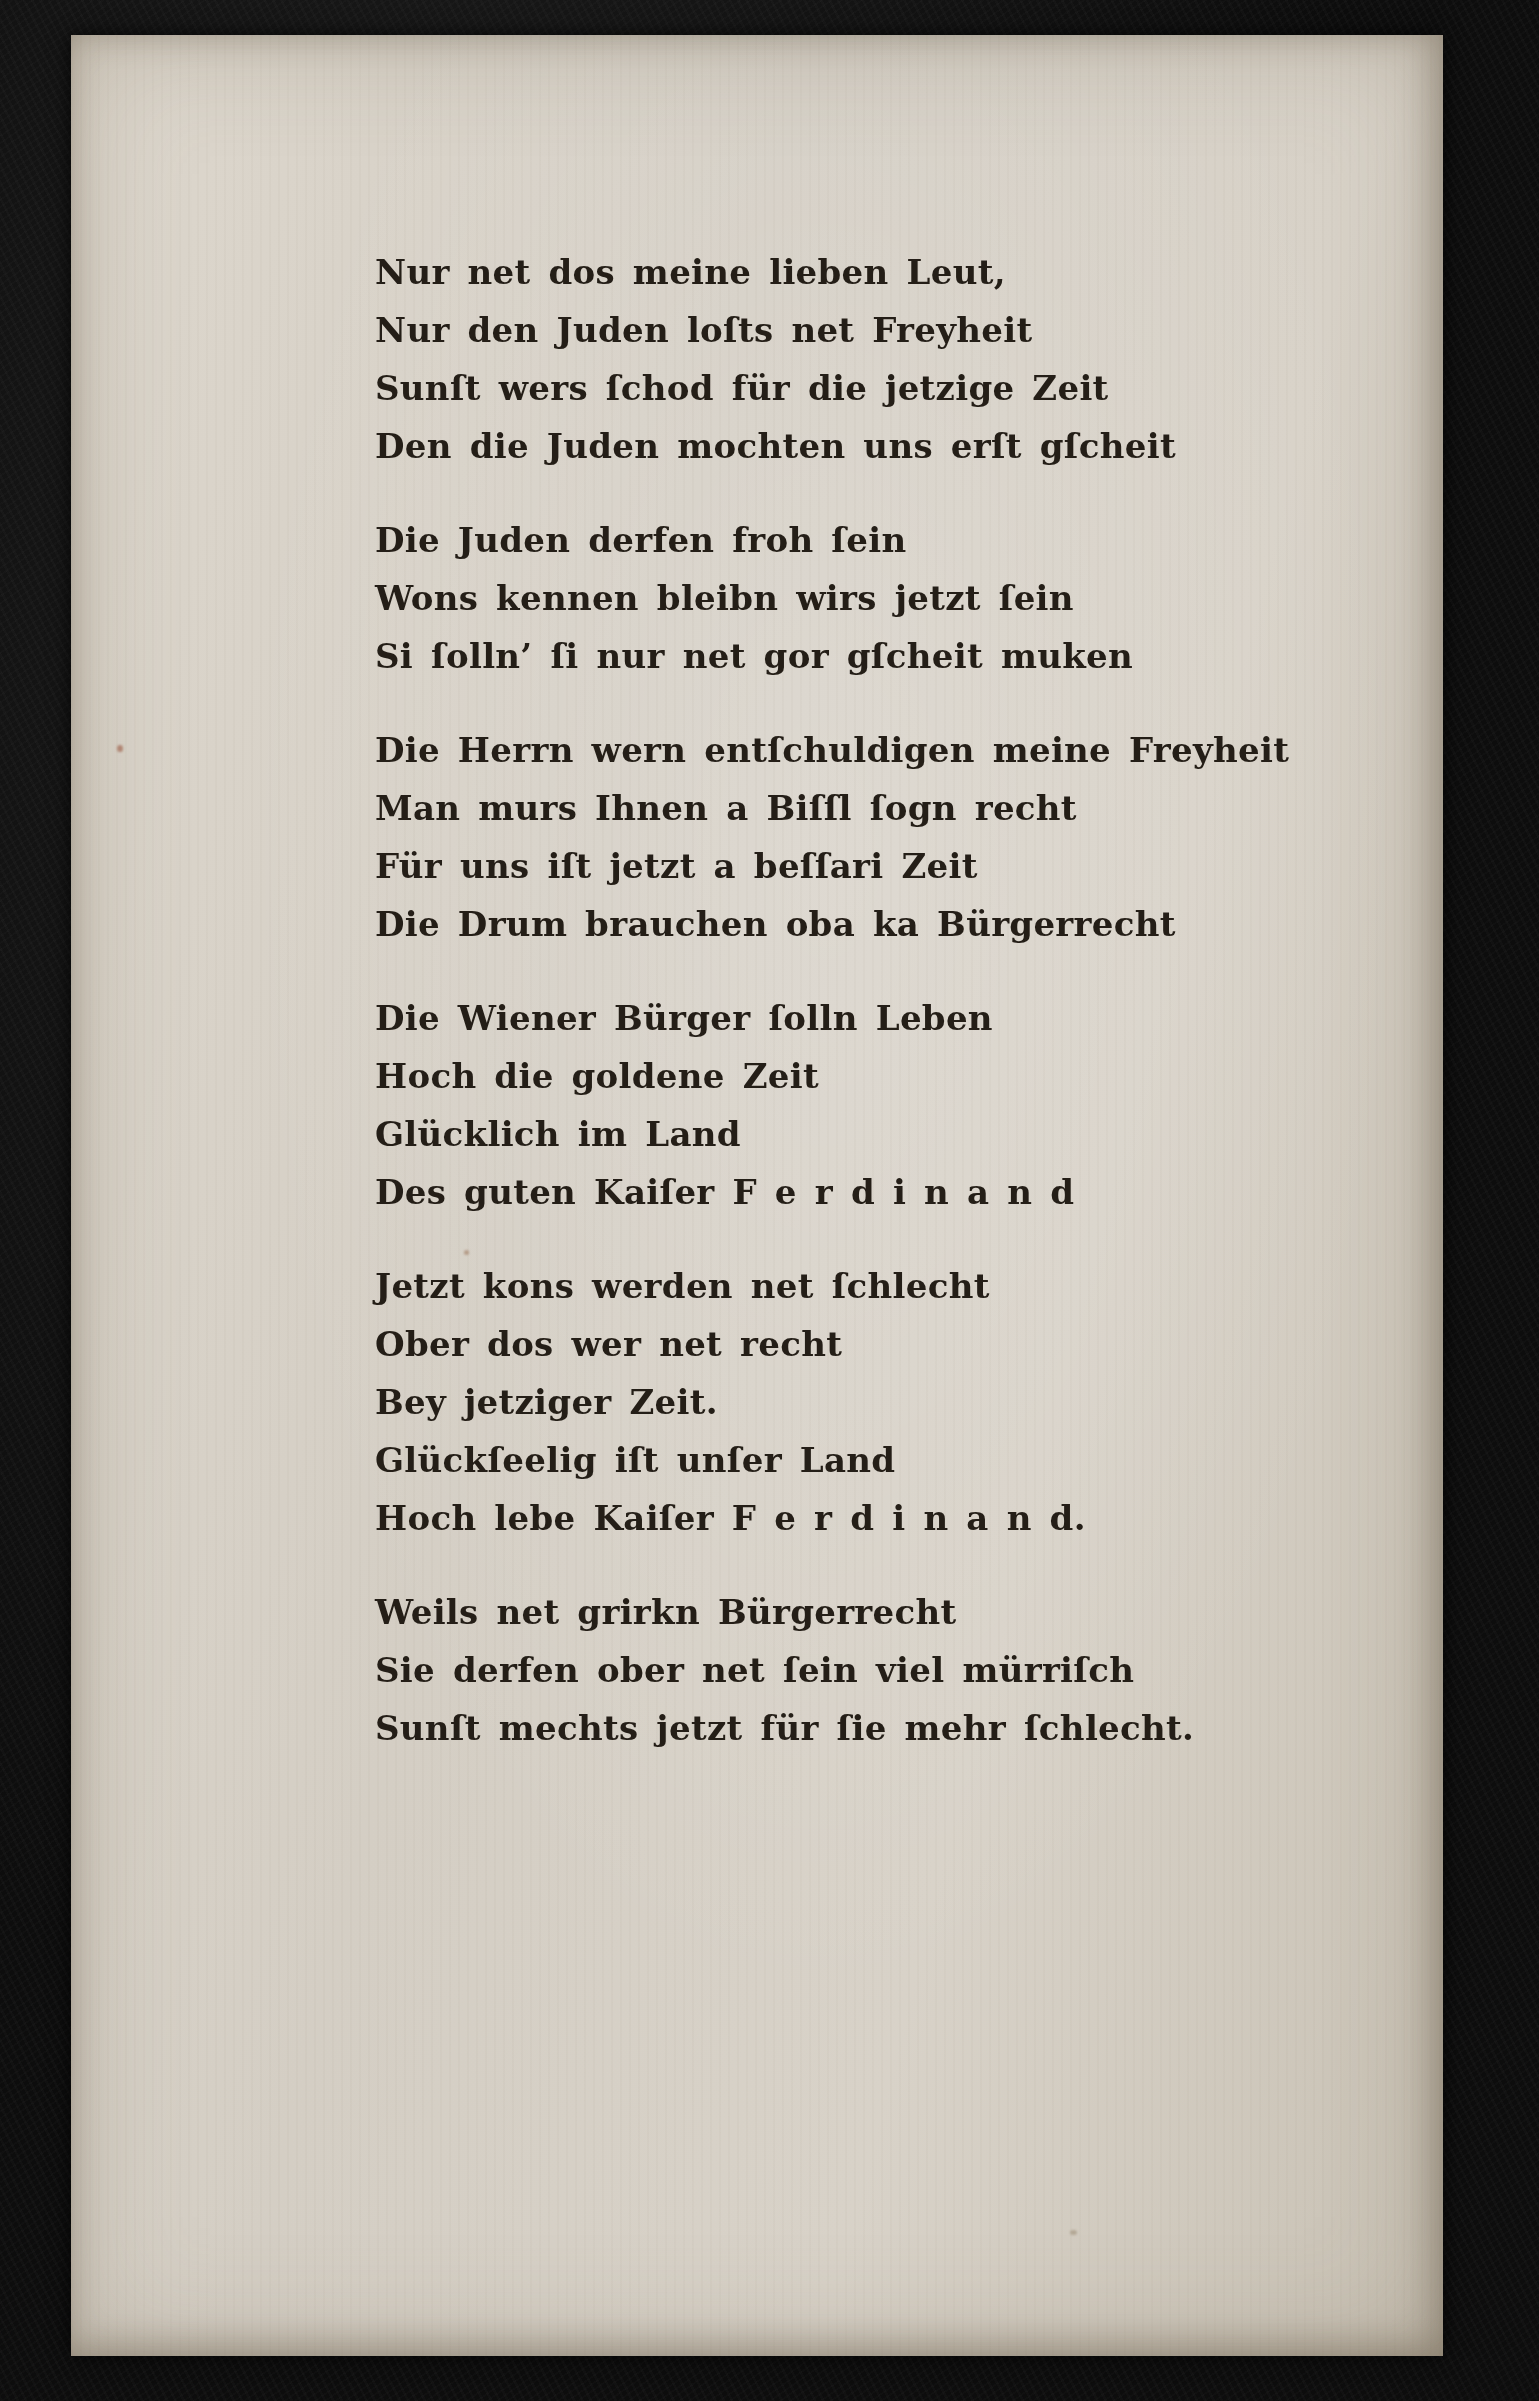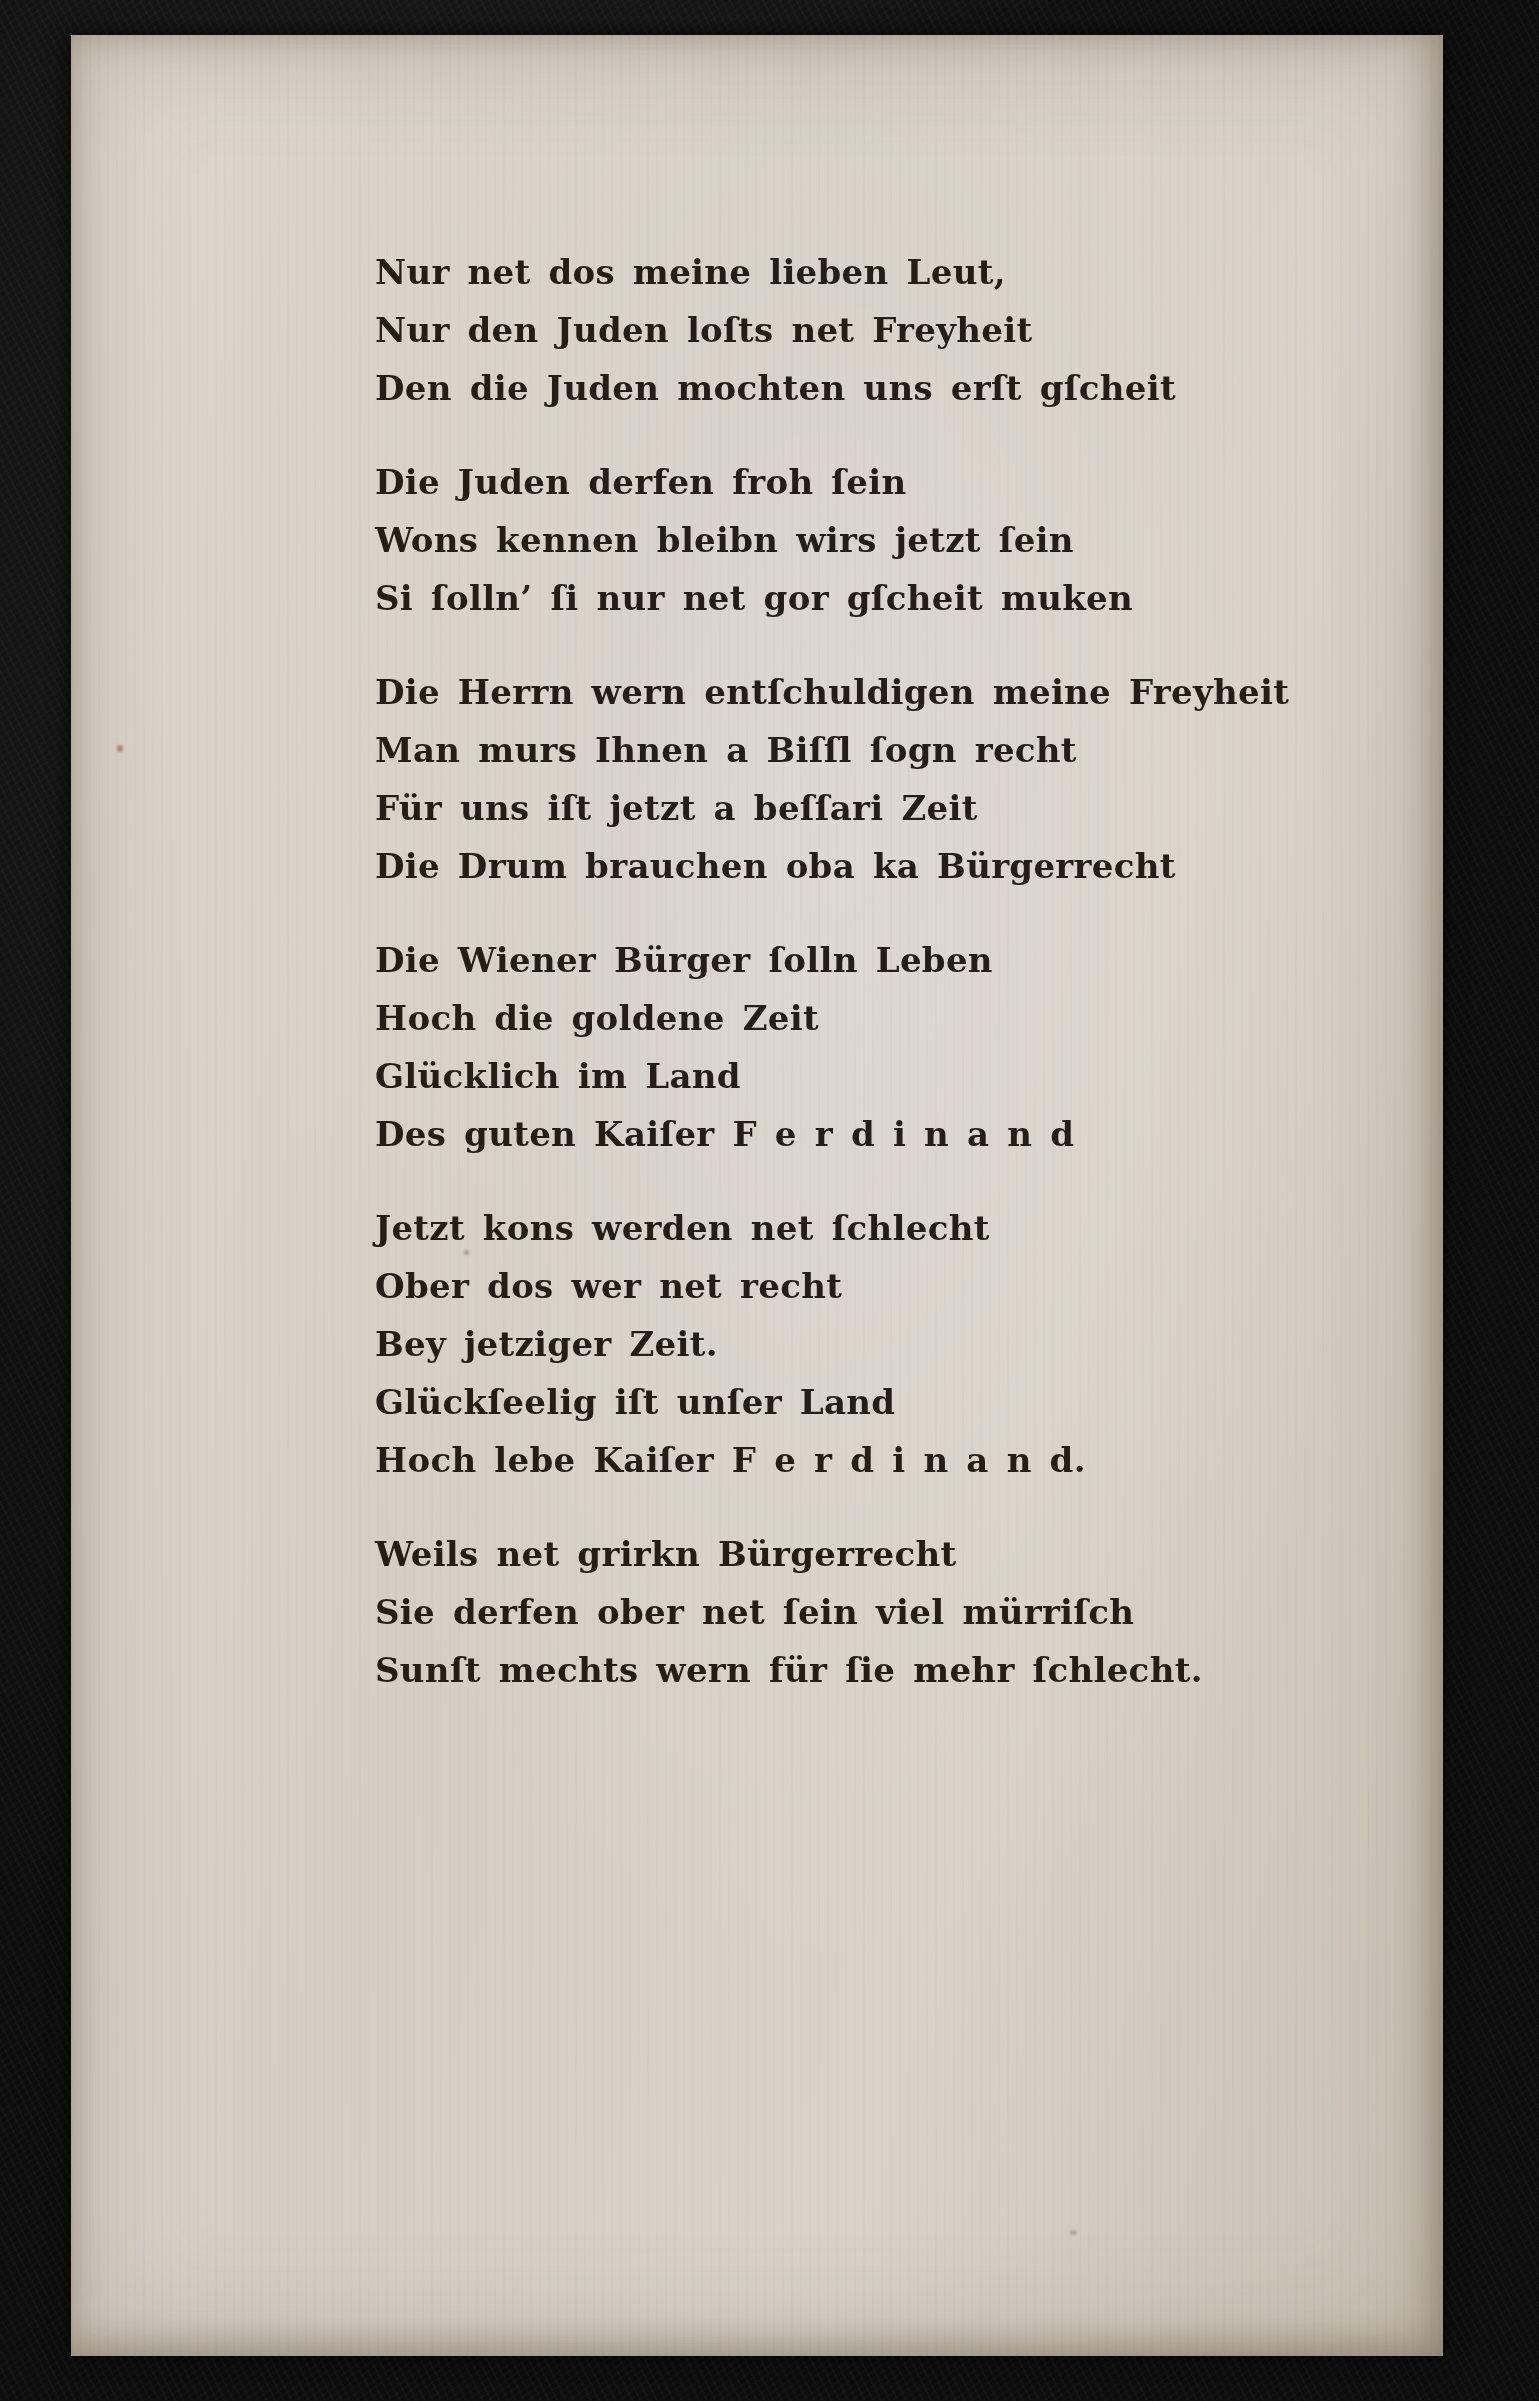--- a/index.html
+++ b/index.html
@@ -92,20 +92,21 @@
 
     <span class="speck speck-a"></span>
     <span class="speck speck-b"></span>
     <span class="speck speck-c"></span>
 
     <div class="poem">
 
       <div class="stanza">
         <div class="line">Nur net dos meine lieben Leut,</div>
         <div class="line">Nur den Juden loſts net Freyheit</div>
+        <div class="line">Sunſt wers ſchod für die jetzige Zeit</div>
         <div class="line">Den die Juden mochten uns erſt gſcheit</div>
       </div>
 
       <div class="stanza">
         <div class="line">Die Juden derfen froh ſein</div>
         <div class="line">Wons kennen bleibn wirs jetzt ſein</div>
         <div class="line">Si ſolln’ ſi nur net gor gſcheit muken</div>
       </div>
 
       <div class="stanza">
@@ -126,19 +127,19 @@
         <div class="line">Jetzt kons werden net ſchlecht</div>
         <div class="line">Ober dos wer net recht</div>
         <div class="line">Bey jetziger Zeit.</div>
         <div class="line">Glückſeelig iſt unſer Land</div>
         <div class="line">Hoch lebe Kaiſer F e r d i n a n d.</div>
       </div>
 
       <div class="stanza">
         <div class="line">Weils net grirkn Bürgerrecht</div>
         <div class="line">Sie derfen ober net ſein viel mürriſch</div>
-        <div class="line">Sunſt mechts wern für ſie mehr ſchlecht.</div>
+        <div class="line">Sunſt mechts jetzt für ſie mehr ſchlecht.</div>
       </div>
 
     </div>
   </div>
 </div>
 
 
 </body></html>

